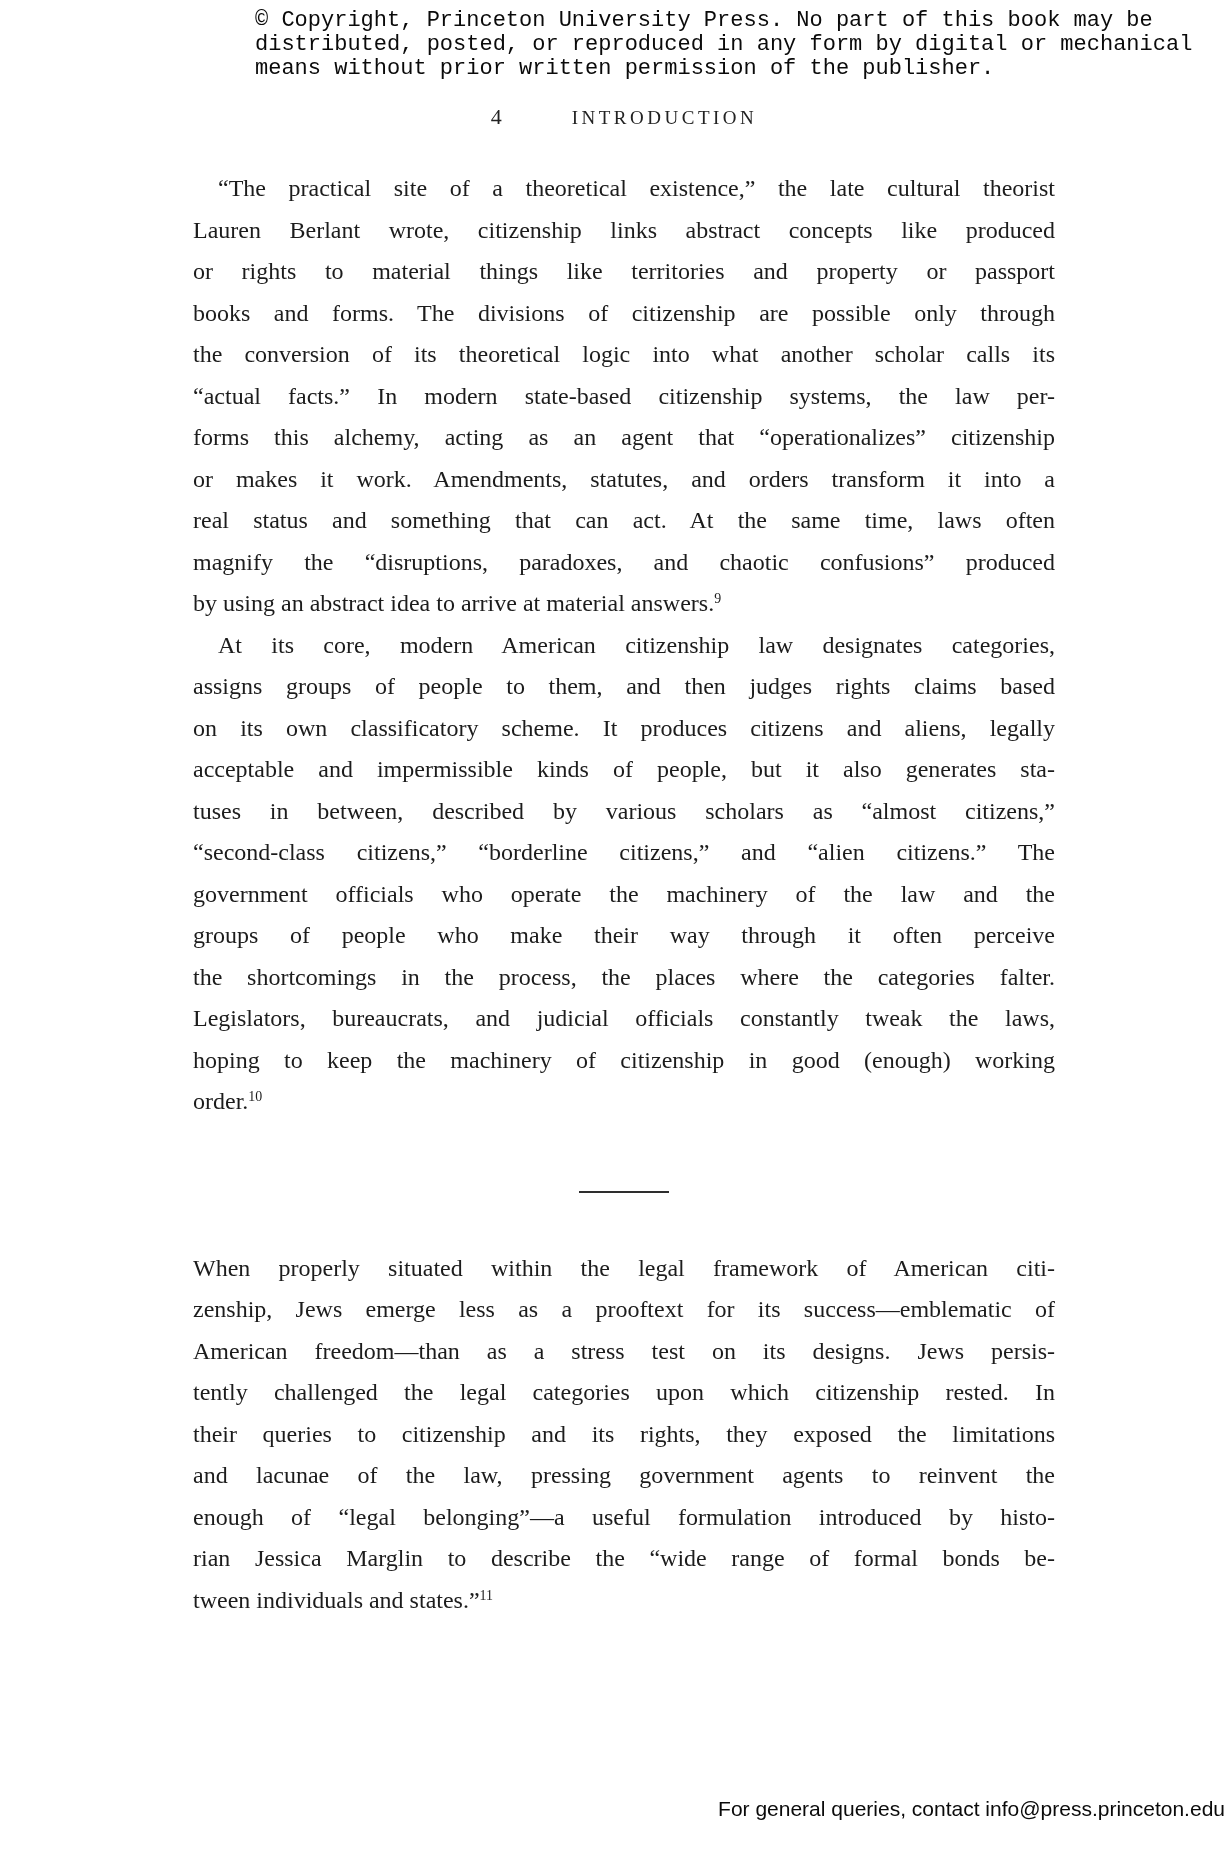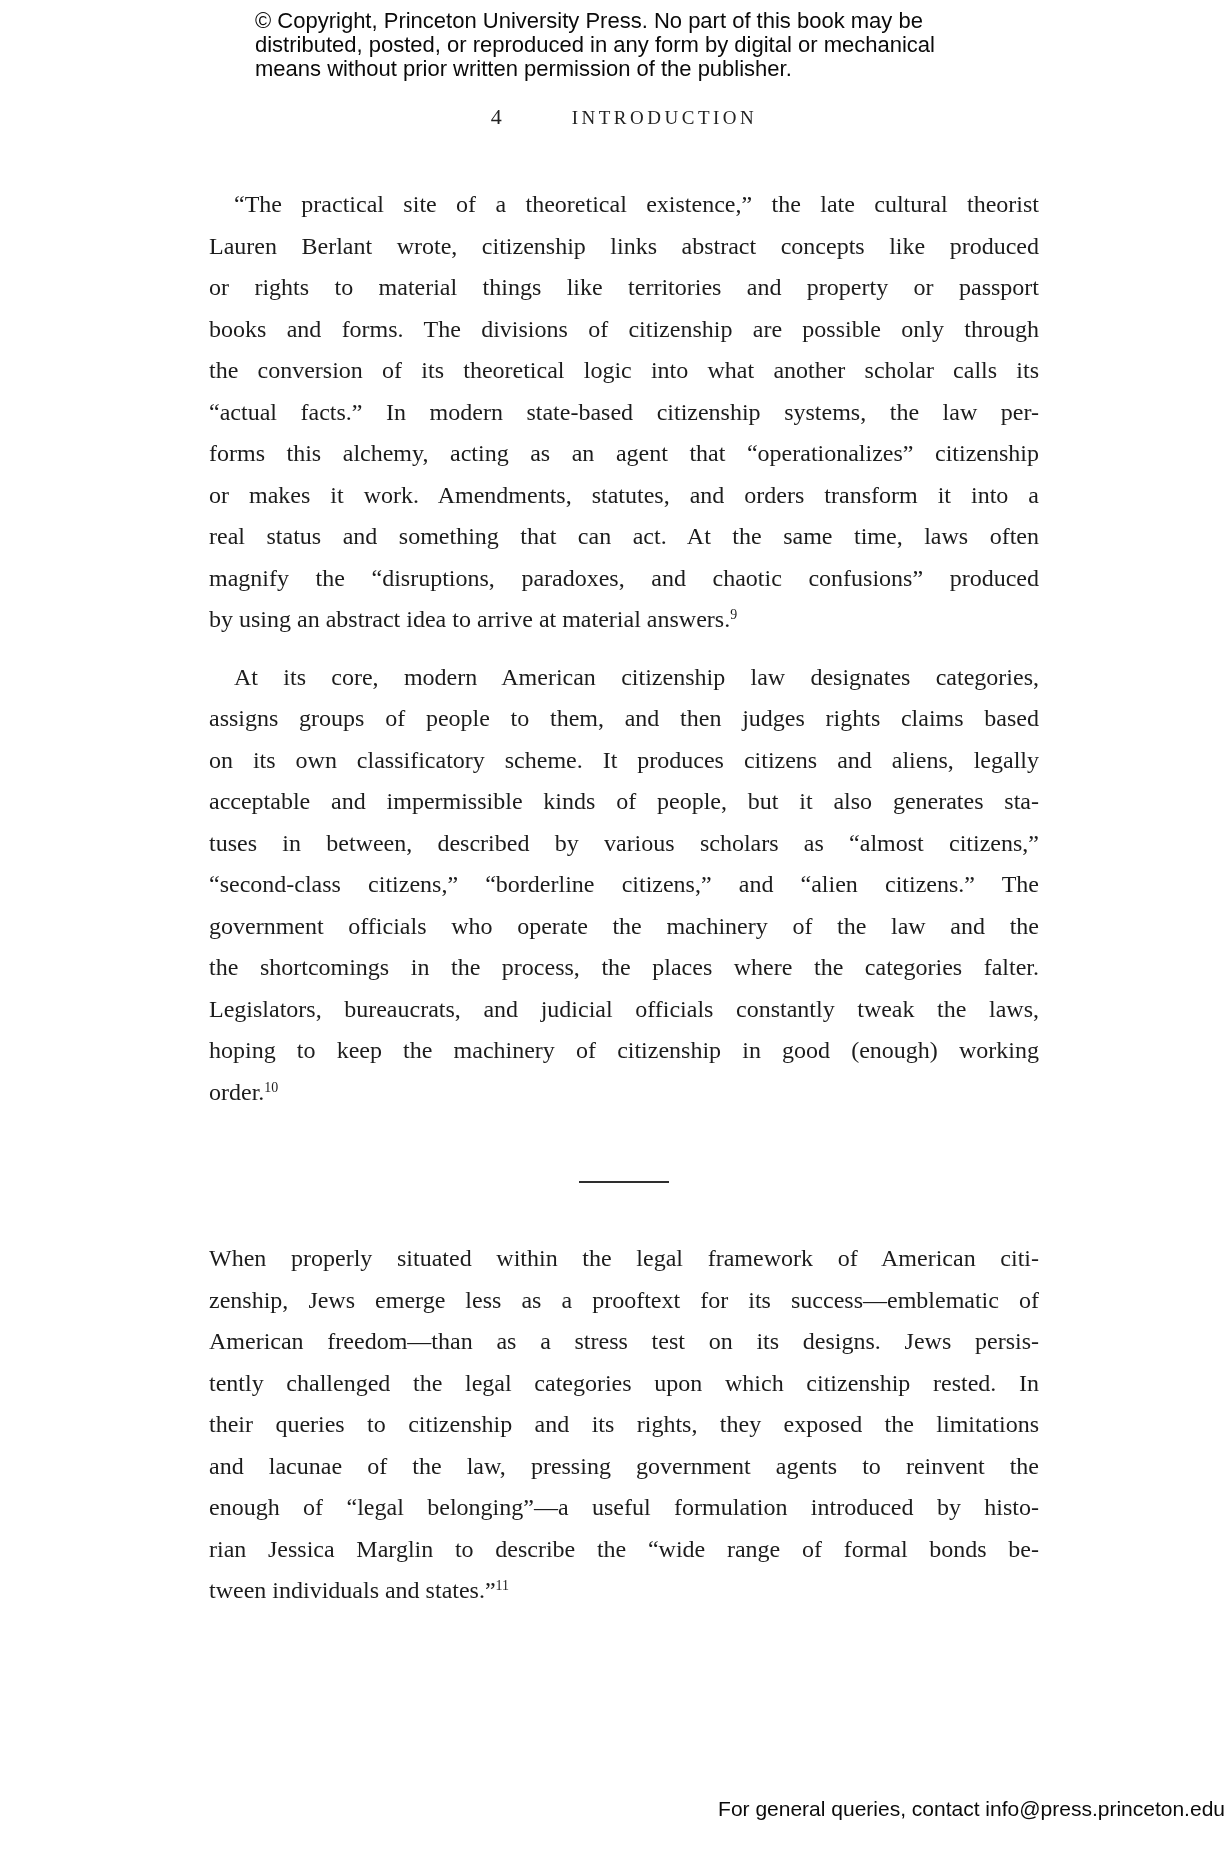--- a/index.html
+++ b/index.html
@@ -11,21 +11,21 @@
     overflow: hidden;
     font-family: "Liberation Serif", "DejaVu Serif", serif;
     color: #1a1a1a;
   }
 
   
   .copyright-stamp {
     position: absolute;
     left: 255px;
     top: 9px;
-    font-family: Liberation Sans, sans-serif;
+    font-family: Liberation Mono, monospace;
     font-size: 22px;
     line-height: 24px;
     color: #0a0a0a;
     white-space: nowrap;
   }
 
   
   .running-header {
     position: absolute;
     left: 193px;
@@ -50,21 +50,21 @@
 
   
   .text-block {
     position: absolute;
     left: 193px;
     top: 168px;
     width: 862px;
     font-size: 24px;
     color: #1c1c1c;
   }
-  .para { margin: 16px; }
+  .para { margin: 0; }
   .line {
     height: 41.5px;
     line-height: 41.5px;
     text-align: justify;
     text-align-last: justify;
     white-space: normal;
   }
   .line.last { text-align-last: left; }
   .line.indent { padding-left: 25px; }
   .line sup {
@@ -124,20 +124,21 @@
         <div class="line last">by using an abstract idea to arrive at material answers.<sup>9</sup></div>
       </div>
       <div class="para">
         <div class="line indent">At its core, modern American citizenship law designates categories,</div>
         <div class="line">assigns groups of people to them, and then judges rights claims based</div>
         <div class="line">on its own classificatory scheme. It produces citizens and aliens, legally</div>
         <div class="line">acceptable and impermissible kinds of people, but it also generates sta-</div>
         <div class="line">tuses in between, described by various scholars as “almost citizens,”</div>
         <div class="line">“second-class citizens,” “borderline citizens,” and “alien citizens.” The</div>
         <div class="line">government officials who operate the machinery of the law and the</div>
+        <div class="line">groups of people who make their way through it often perceive</div>
         <div class="line">the shortcomings in the process, the places where the categories falter.</div>
         <div class="line">Legislators, bureaucrats, and judicial officials constantly tweak the laws,</div>
         <div class="line">hoping to keep the machinery of citizenship in good (enough) working</div>
         <div class="line last">order.<sup>10</sup></div>
       </div>
       <div class="section-divider"></div>
       <div class="para">
         <div class="line">When properly situated within the legal framework of American citi-</div>
         <div class="line">zenship, Jews emerge less as a prooftext for its success—emblematic of</div>
         <div class="line">American freedom—than as a stress test on its designs. Jews persis-</div>

